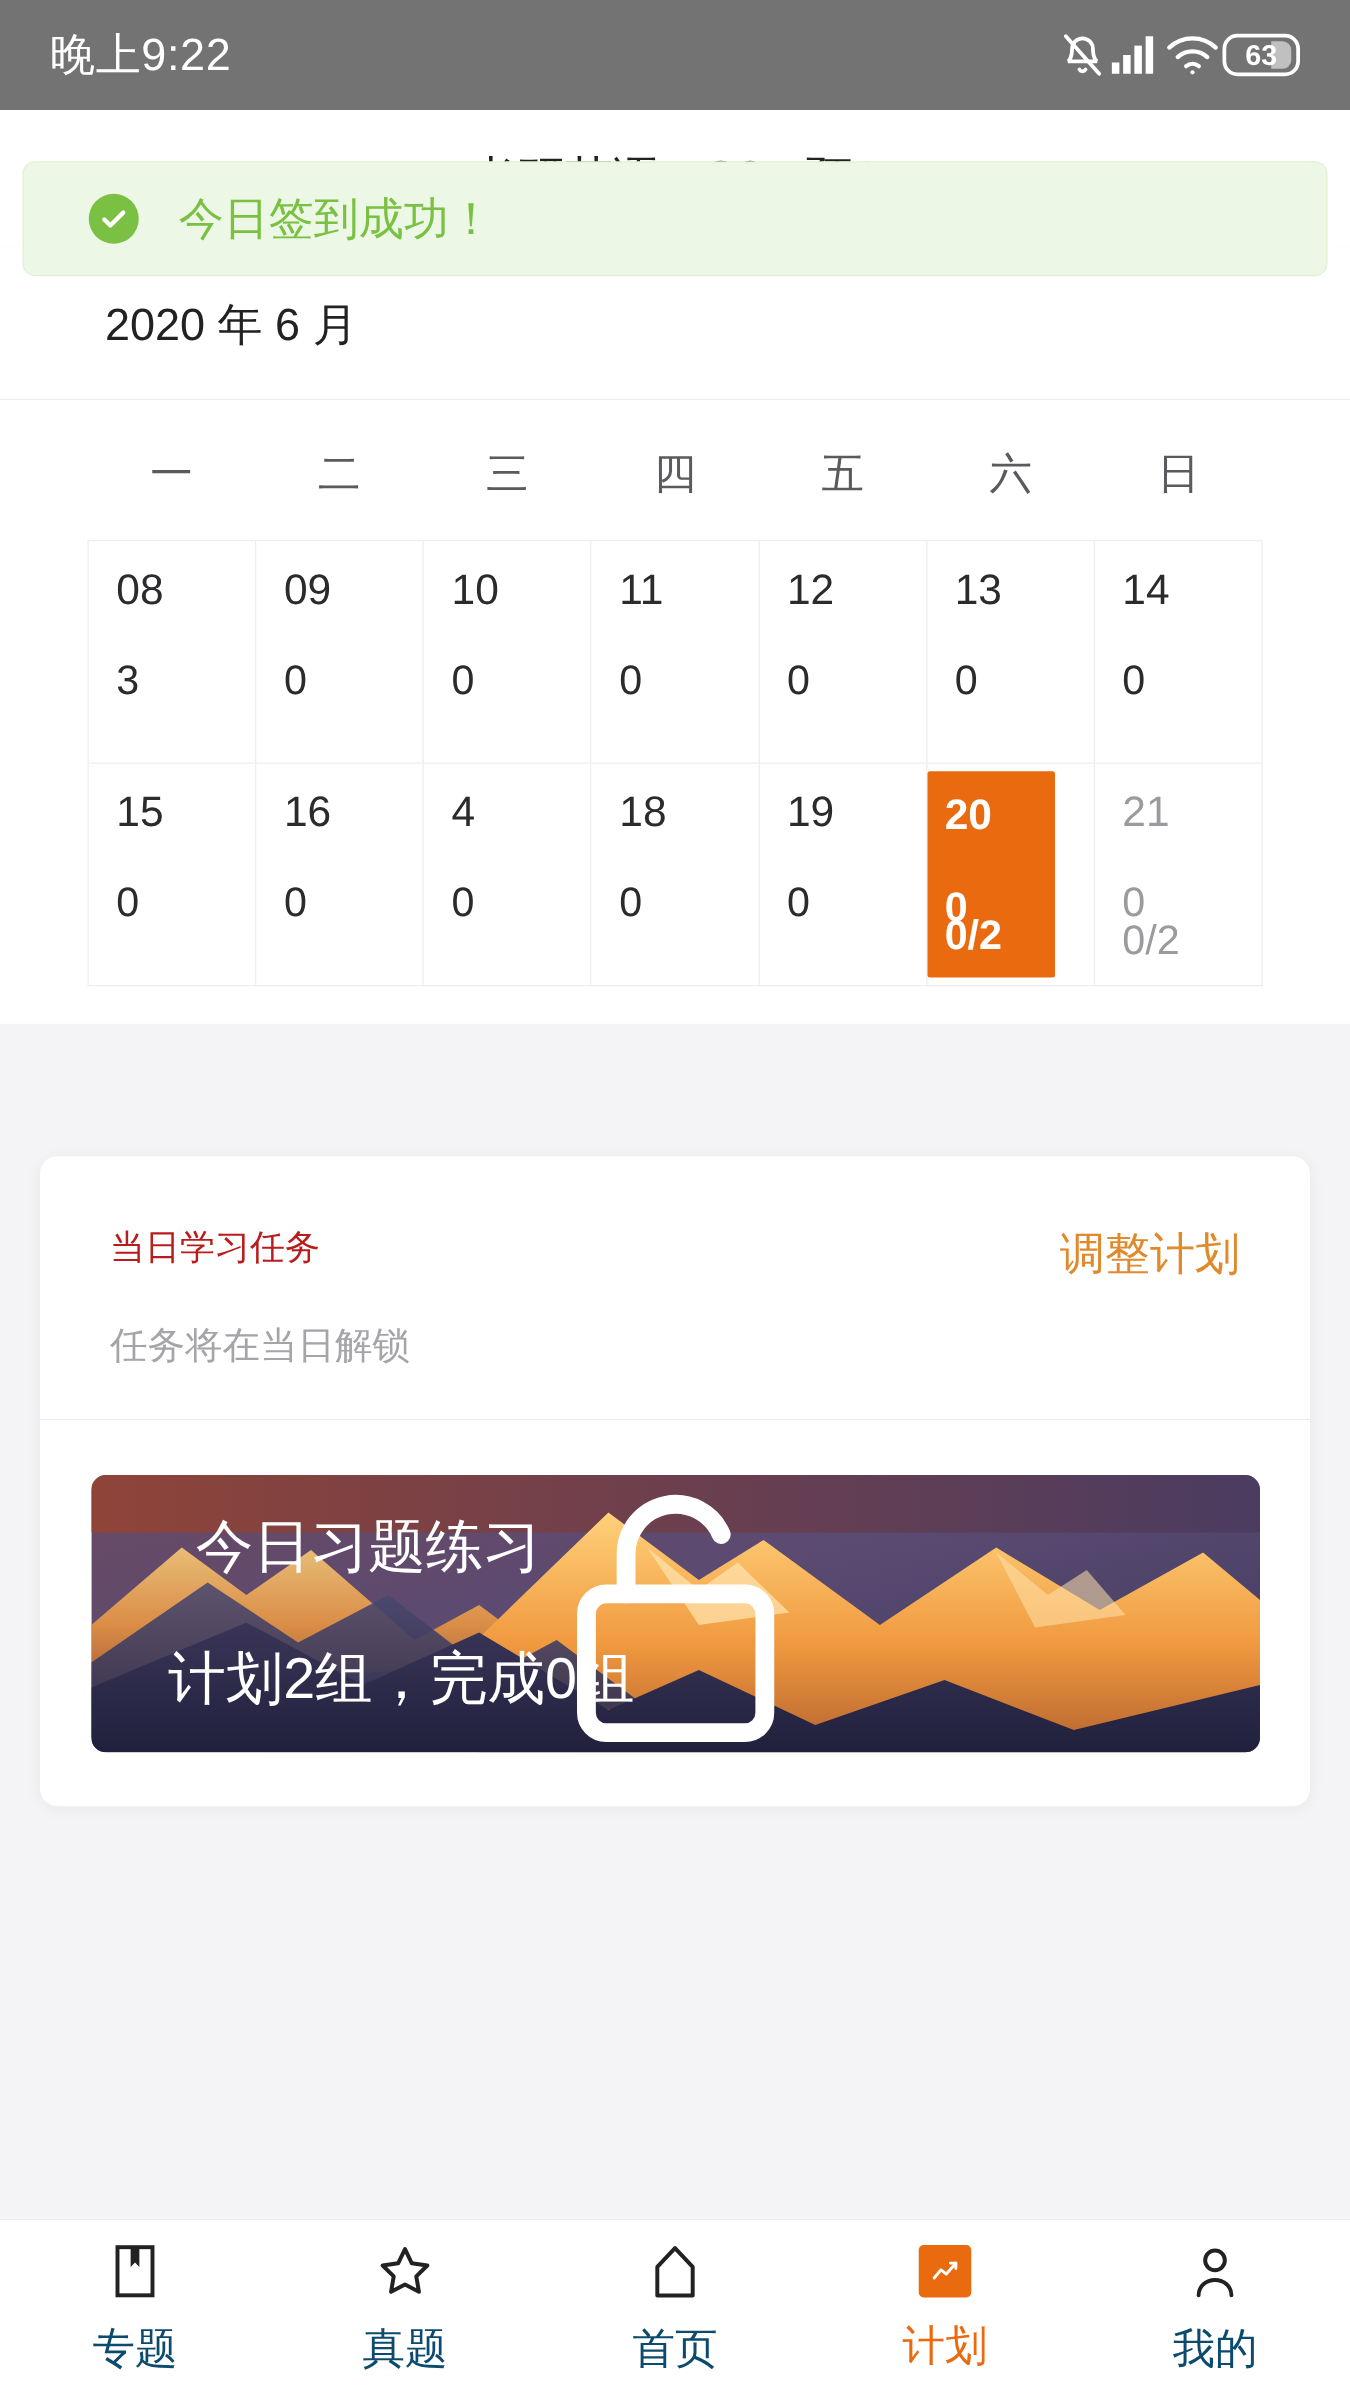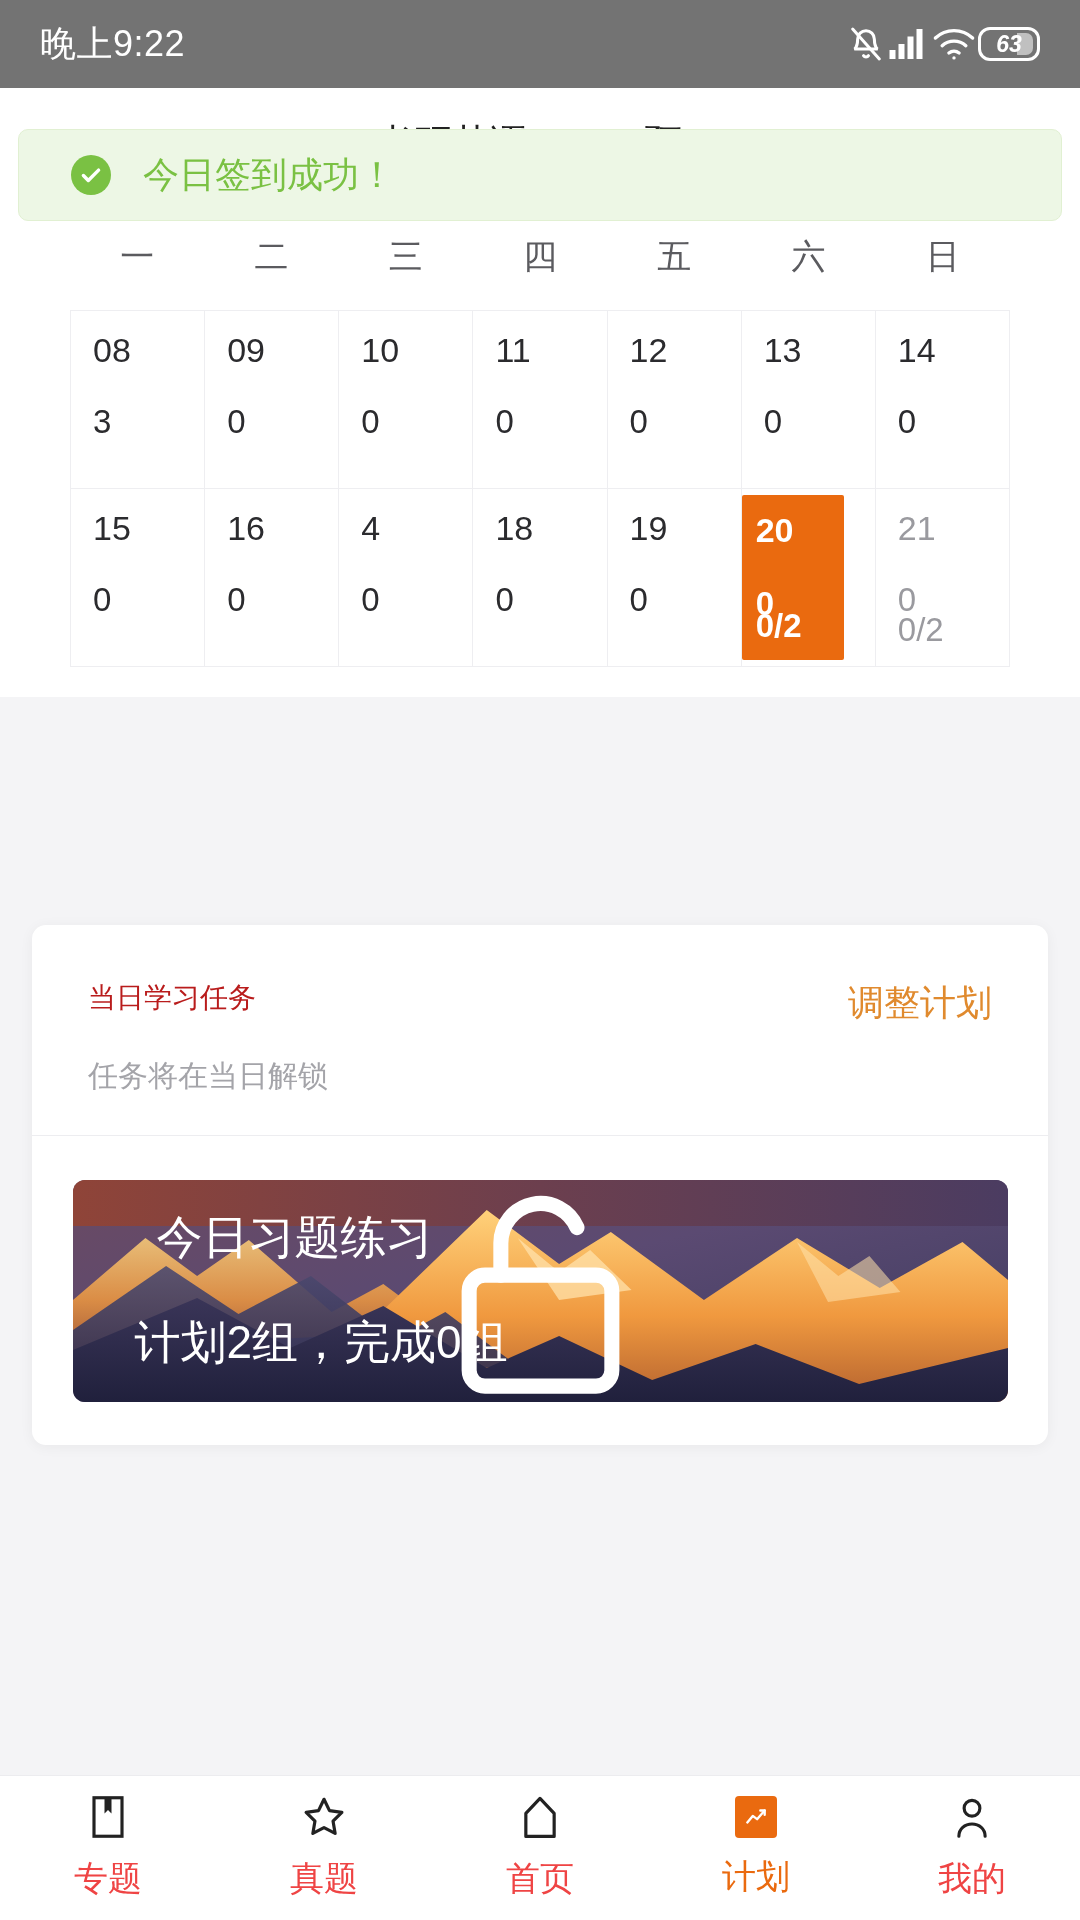--- a/index.html
+++ b/index.html
@@ -11,21 +11,21 @@
   }
   #screen{ position:relative; width:1080px; height:1920px; background:#f4f4f6; }
 
   
   .statusbar{
     height:88px; background:#737373; color:#fff;
     display:flex; align-items:center; justify-content:space-between;
     padding:0 40px;
   }
   .status-time{ font-size:36px; letter-spacing:.5px; }
-  .status-icons{ display:flex; align-items:center; gap:2px;font-style:italic; }
+  .status-icons{ display:flex; align-items:center; gap:2px; }
   .status-icons svg{ display:block; }
   .battery{
     width:62px; height:34px; border:3px solid #fff; border-radius:12px;
     display:flex; align-items:center; justify-content:center;
     position:relative;
   }
   .battery-fill{
     position:absolute; right:4px; top:3px; bottom:3px; width:16px;
     background:#fff; border-radius:0 7px 7px 0; opacity:.55;
   }
@@ -126,21 +126,21 @@
   .banner-line2{ font-size:46px; margin-top:52px; }
   .lock-ico{ display:block; }
 
   
   .tabbar{
     position:absolute; left:0; bottom:0; width:1080px; height:145px;
     background:#fff; border-top:1px solid #ececef;
     display:grid; grid-template-columns:repeat(5,1fr); align-items:center;
   }
   .tab{ display:flex; flex-direction:column; align-items:center; gap:16px; }
-  .tab .lbl{ font-size:34px; color:#ef4444; }
+  .tab .lbl{ font-size:34px; color:#0c4a6e; }
   .tab.active .lbl{ color:#ea6a0f; }
   .tab svg{ display:block; }
   .tabicon-active{
     width:42px; height:42px; background:#ea6a0f; border-radius:4px;
     display:flex; align-items:center; justify-content:center;
   }
 </style>
 </head>
 <body>
 
@@ -188,20 +188,21 @@
   <div class="toast">
     <span class="toast-check">
       <svg width="26" height="26" viewBox="0 0 24 24" fill="none" stroke="#fff" stroke-width="3.2" stroke-linecap="round" stroke-linejoin="round">
         <path d="M5 12.5l4.5 4.5L19 7.5"></path>
       </svg>
     </span>
     <span class="toast-text">今日签到成功！</span>
   </div>
 
   <div class="cal-card">
+    <div class="cal-month">2020 年 6 月</div>
 
     <div class="weekrow">
       <div>一</div>
       <div>二</div>
       <div>三</div>
       <div>四</div>
       <div>五</div>
       <div>六</div>
       <div>日</div>
     </div>

